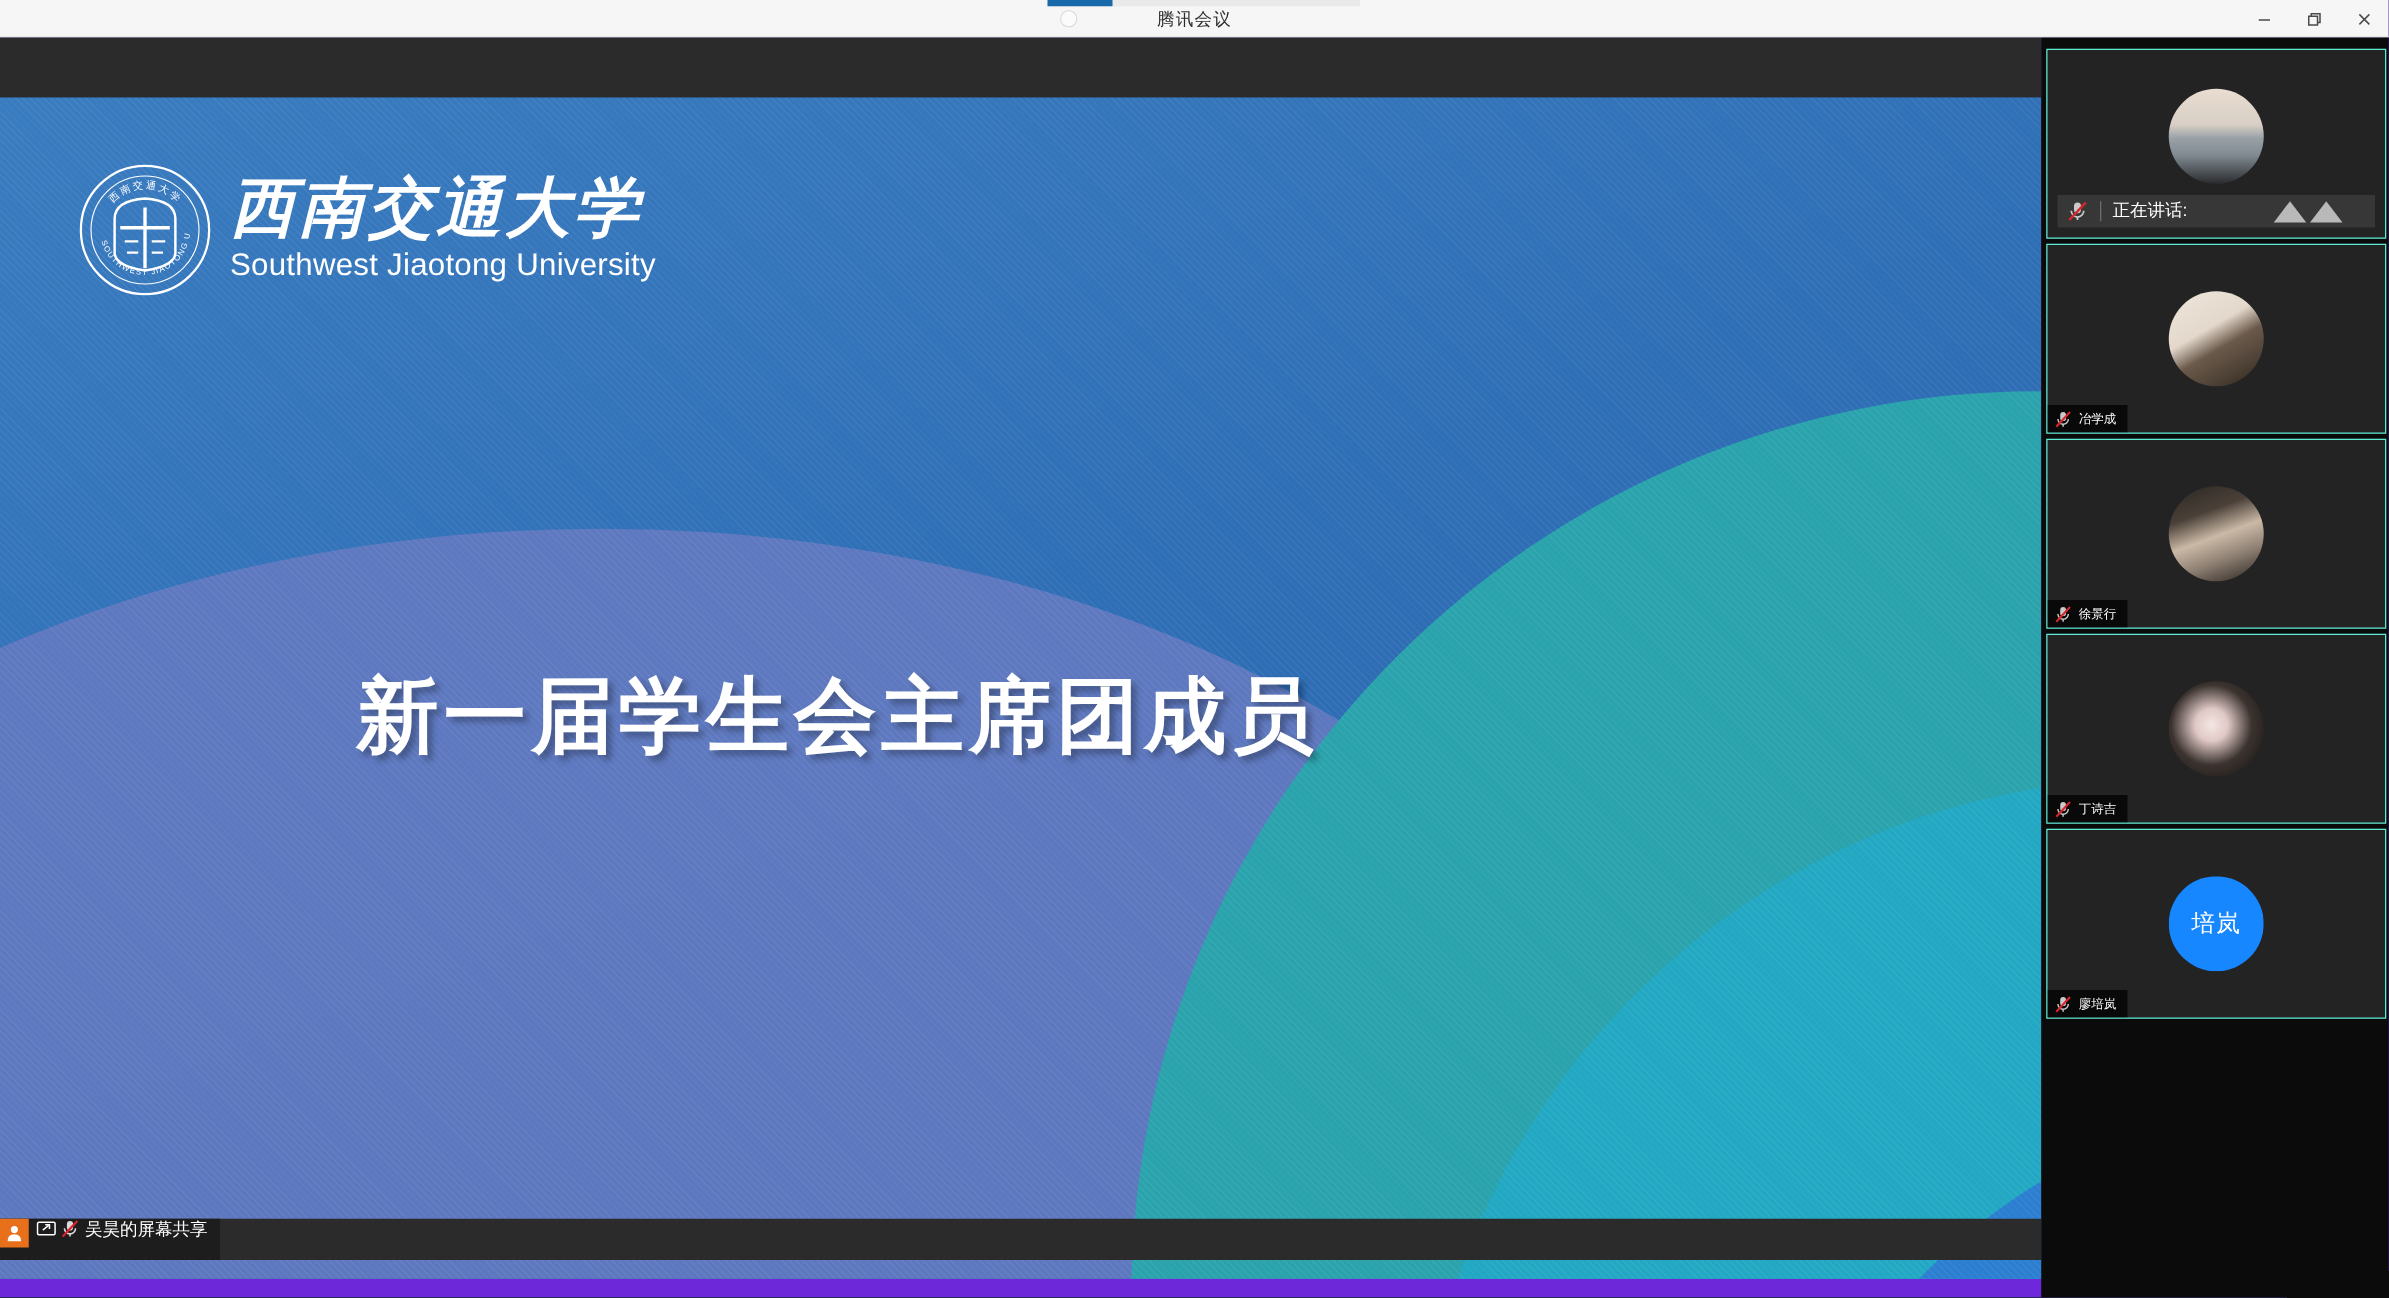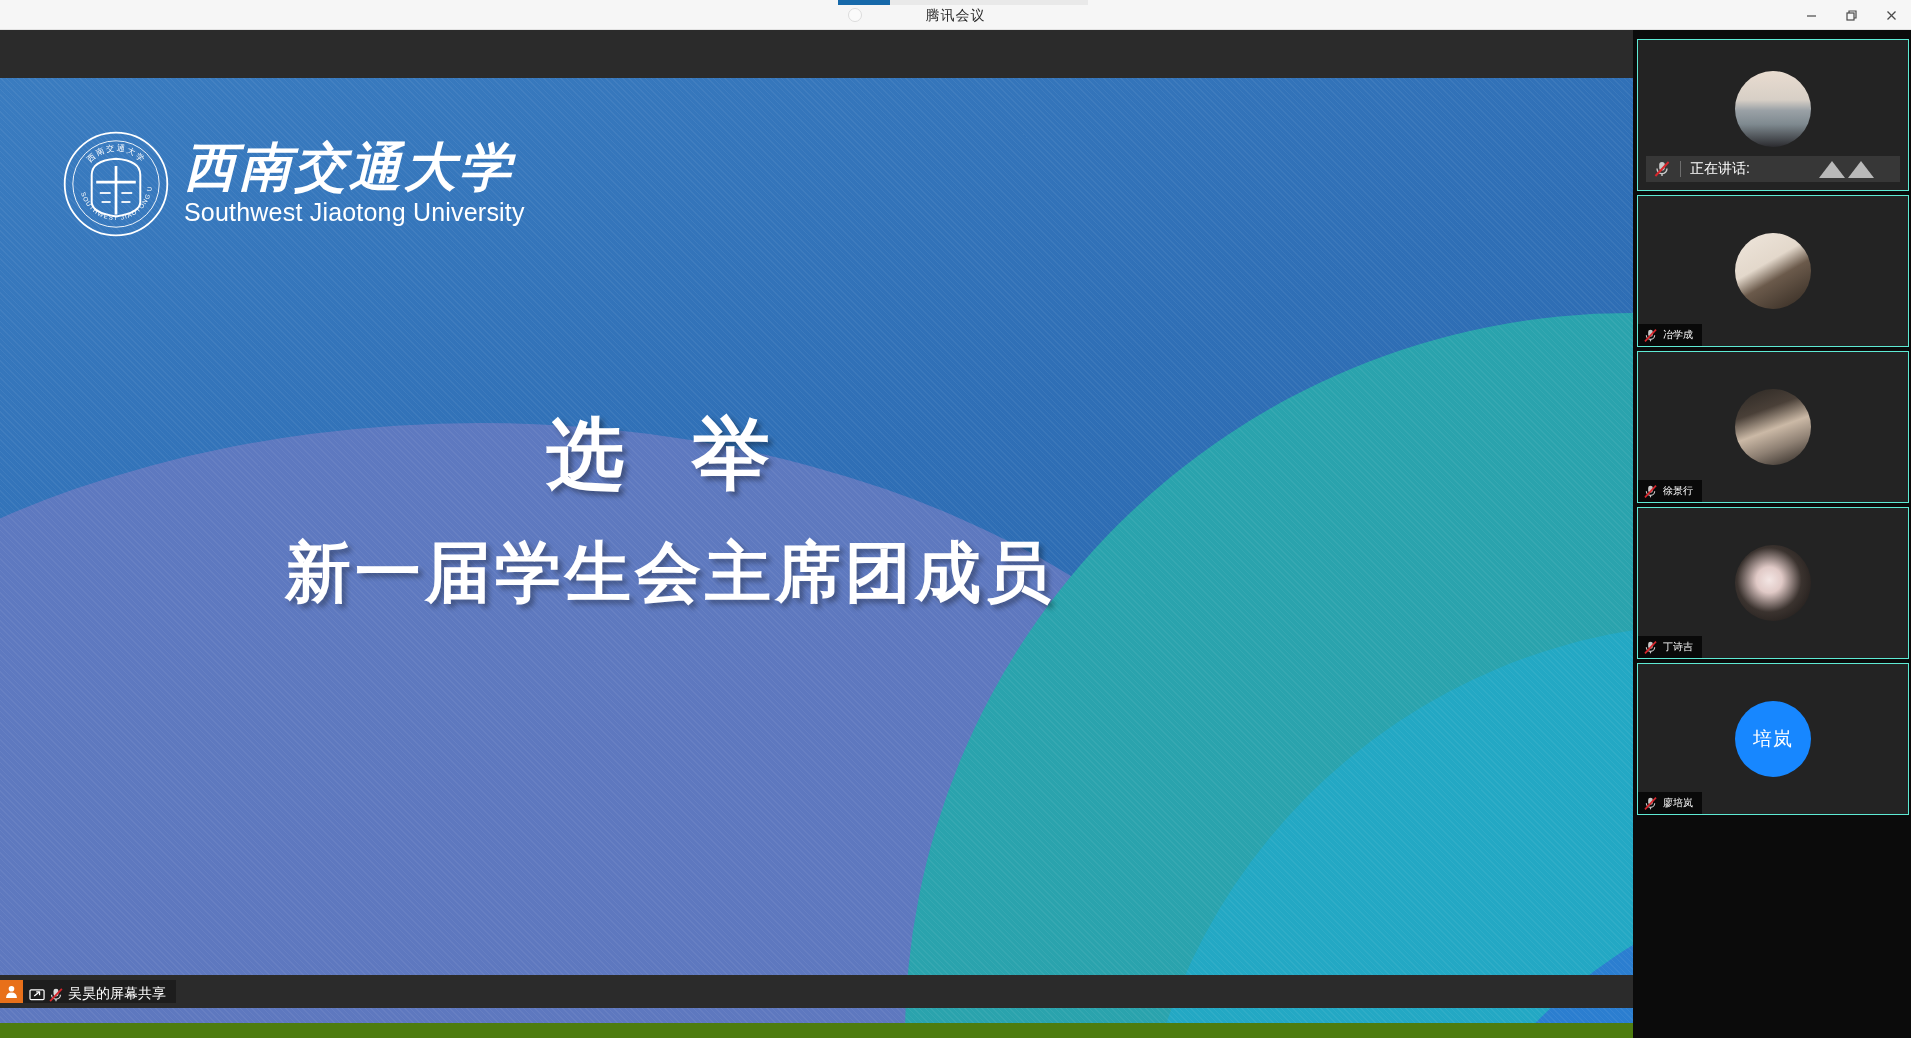--- a/index.html
+++ b/index.html
@@ -5,21 +5,21 @@
 <style>
   * { box-sizing: border-box; margin: 0; padding: 0; }
   html, body {
     width: 1911px; height: 1038px;
     overflow: hidden;
     background: #000;
     font-family: "Liberation Sans", "DejaVu Sans", sans-serif;
   }
 
   
-  .app-window { position: relative; width: 1911px; height: 1038px; background: #4d7c0f; }
+  .app-window { position: relative; width: 1911px; height: 1038px; background: #6d28d9; }
 
   .titlebar {
     position: absolute; top: 0; left: 0; width: 1911px; height: 30px;
     background: #f6f6f6;
     border-bottom: 1px solid #e2e2e2;
   }
   .tab-strip {
     position: absolute; top: 0; left: 838px; width: 250px; height: 5px;
     background: #e9e9e9;
   }
@@ -142,21 +142,21 @@
     text-shadow: 4px 4px 5px rgba(0,0,0,0.3);
   }
 
   
   .share-bar {
     position: absolute; left: 0; bottom: 0; width: 1633px; height: 33px;
     background: #2b2b2b;
     display: flex; align-items: center;
   }
   .share-chip {
-    display: flex; align-items: flex-end; height: 23px;
+    display: flex; align-items: flex-start; height: 33px;
     background: #1d1d1d;
   }
   .share-avatar {
     width: 23px; height: 23px; background: #e8701a;
     display: flex; align-items: center; justify-content: center;
   }
   .share-icons { display: flex; align-items: center; gap: 2px; padding: 0 4px 0 6px; }
   .share-name {
     color: #ffffff; font-size: 14px; padding-right: 10px; white-space: nowrap;
   }
@@ -284,21 +284,20 @@
           <text font-size="7" fill="#ffffff" letter-spacing="1.2">
             <textPath href="#crestArcBot" startOffset="8%">SOUTHWEST JIAOTONG UNIVERSITY</textPath>
           </text>
         </svg>
         <div class="logo-words">
           <div class="logo-cn">西南交通大学</div>
           <div class="logo-en">Southwest Jiaotong University</div>
         </div>
       </div>
 
-      <div class="slide-title">选 举</div>
       <div class="slide-subtitle">新一届学生会主席团成员</div>
     </div>
 
     <div class="share-bar">
       <div class="share-chip">
         <div class="share-avatar">
           <svg width="15" height="15" viewBox="0 0 16 16">
             <circle cx="8" cy="5" r="3" fill="#ffffff"></circle>
             <path d="M2.2 15 Q2.2 9 8 9 Q13.8 9 13.8 15 Z" fill="#ffffff"></path>
           </svg>

